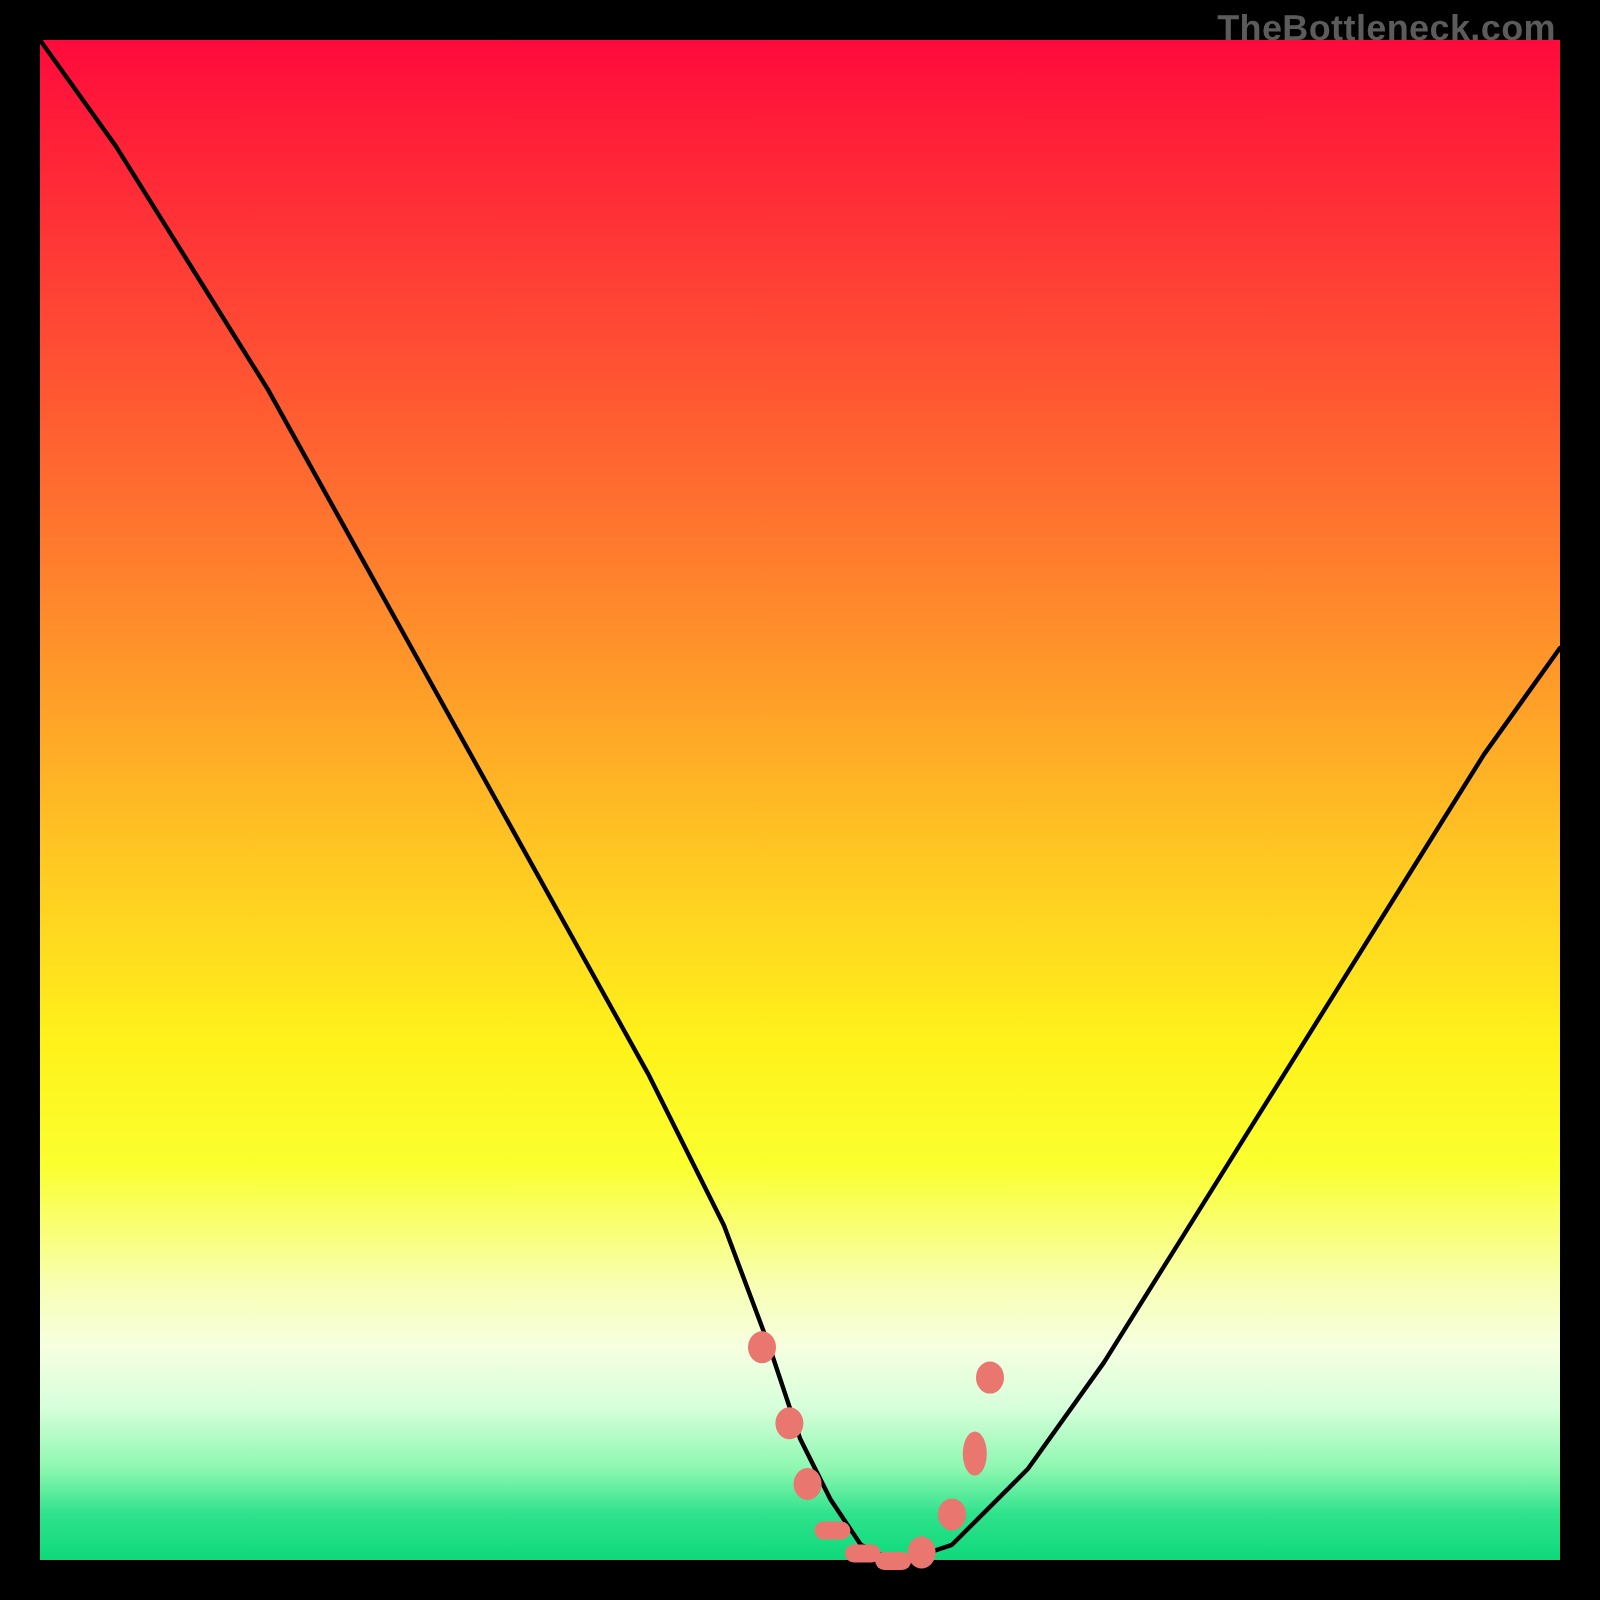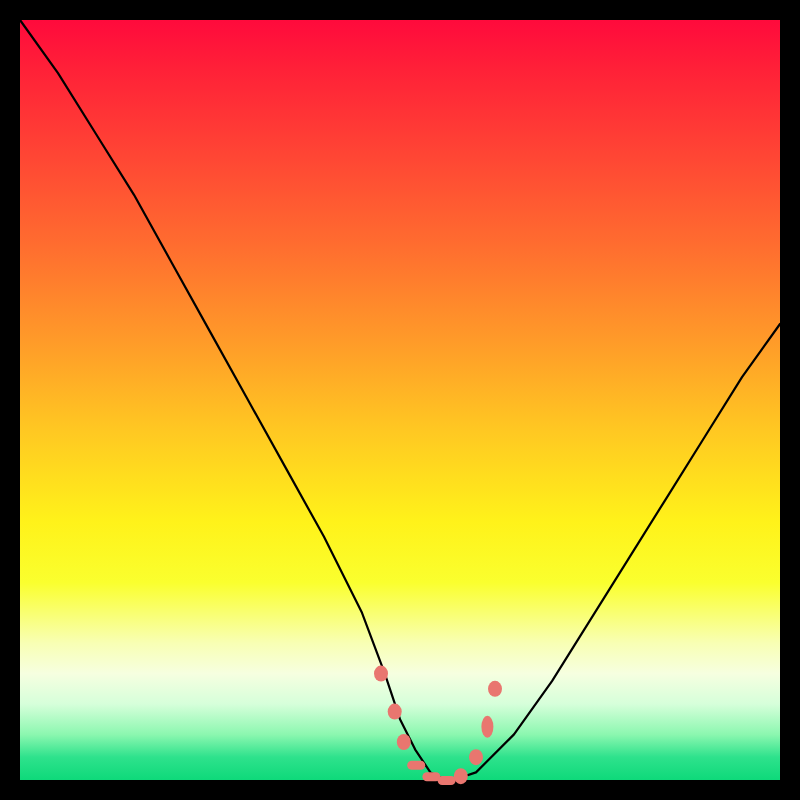--- a/index.html
+++ b/index.html
@@ -60,20 +60,21 @@
     height: 760px;
     overflow: visible;
   }
 </style>
 </head>
 <body>
 
 <div class="frame">
   <div class="plot-bg"></div>
 
+  <div class="watermark">TheBottleneck.com</div>
 
   <svg class="curve" viewBox="0 0 760 760" preserveAspectRatio="none">
     <g id="curve-layer">
         <path d="M0.0,0.0 L38.0,53.2 L76.0,114.0 L114.0,174.8 L152.0,243.2 L190.0,311.6 L228.0,380.0 L266.0,448.4 L304.0,516.8 L342.0,592.8 L364.8,653.6 L380.0,699.2 L395.2,729.6 L410.4,752.4 L425.6,760.0 L433.2,760.0 L456.0,752.4 L494.0,714.4 L532.0,661.2 L570.0,600.4 L608.0,539.6 L646.0,478.8 L684.0,418.0 L722.0,357.2 L760.0,304.0 " fill="none" stroke="#000000" stroke-width="2.2" stroke-linecap="round" stroke-linejoin="round"></path>
       </g>
     <g id="marker-layer">
         <ellipse cx="361.0" cy="653.6" rx="7" ry="8" fill="#e9766f"></ellipse>
         <ellipse cx="374.7" cy="691.6" rx="7" ry="8" fill="#e9766f"></ellipse>
         <ellipse cx="383.8" cy="722.0" rx="7" ry="8" fill="#e9766f"></ellipse>
         <rect x="387.2" y="740.8" width="18" height="9" rx="4.5" fill="#e9766f"></rect>

